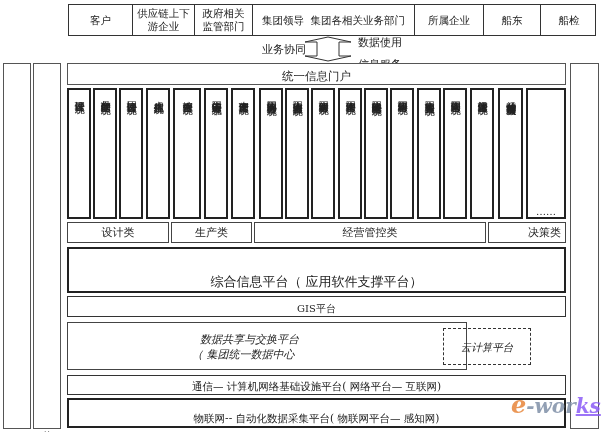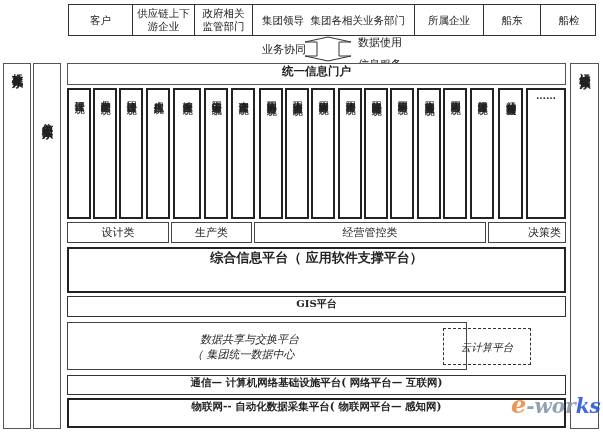--- a/index.html
+++ b/index.html
@@ -1,21 +1,21 @@
 <!DOCTYPE html>
 <html><head>
 <meta charset="utf-8">
 <style>
   html, body { margin:0; padding:0; }
   body { width:603px; height:432px; background:#ffffff; position:relative; overflow:hidden;
          font-family: "DejaVu Serif", "Liberation Serif", serif; color:#222; }
   .box { position:absolute; box-sizing:border-box; border:1.5px solid #333; background:#fff; }
   .thin { border-width:1px; border-color:#555; }
   .thick { border-width:2px; border-color:#222; }
-  .center { display:flex; align-items:flex-start; justify-content:center; text-align:center;font-weight:bold; }
+  .center { display:flex; align-items:flex-end; justify-content:center; text-align:center; }
   .vtext { writing-mode: vertical-rl; text-orientation: upright; letter-spacing:1px; font-size:10.5px; line-height:1; }
   .top-cell { position:absolute; top:0; height:100%; box-sizing:border-box; border-left:1.5px solid #333;
               display:flex; align-items:center; justify-content:center; text-align:center; font-size:10.5px; line-height:13px; }
   .top-cell:first-child { border-left:none; }
   .sys { position:absolute; top:88px; height:131px; box-sizing:border-box; border:2px solid #222;
          display:flex; justify-content:center; padding-top:3px; }
   .sys .vtext { font-size:10px; letter-spacing:0.5px; line-height:1.05; }
   .cat { position:absolute; top:222px; height:21px; box-sizing:border-box; border:1px solid #444;
          display:flex; align-items:center; justify-content:center; font-size:11px; }
   .label { font-size:11px; }
@@ -142,14 +142,14 @@
 
 <div class="box center" style="left:67px; top:375px; width:499px; height:20px; font-size:10.5px;">
   <span>通信—  计算机网络基础设施平台( 网络平台— 互联网)</span>
 </div>
 
 <div class="box thick center" style="left:67px; top:398px; width:499px; height:30px; font-size:10.5px;">
   <span>物联网--  自动化数据采集平台( 物联网平台— 感知网)</span>
 </div>
 
 <div style="position:absolute; left:511px; top:393px; font-family:'DejaVu Serif', serif; font-style:italic; font-weight:bold; font-size:20px; line-height:1; white-space:nowrap; opacity:0.85;">
-  <span style="color:#e8863a; font-size:24px;">e</span><span style="color:#8090a8;">-wor</span><span style="color:#1d4ed8;">ks</span>
+  <span style="color:#e8863a; font-size:24px;">e</span><span style="color:#8090a8;">-wor</span><span style="color:#8b5cf6;text-decoration:underline;">ks</span>
 </div>
 
 </body></html>

